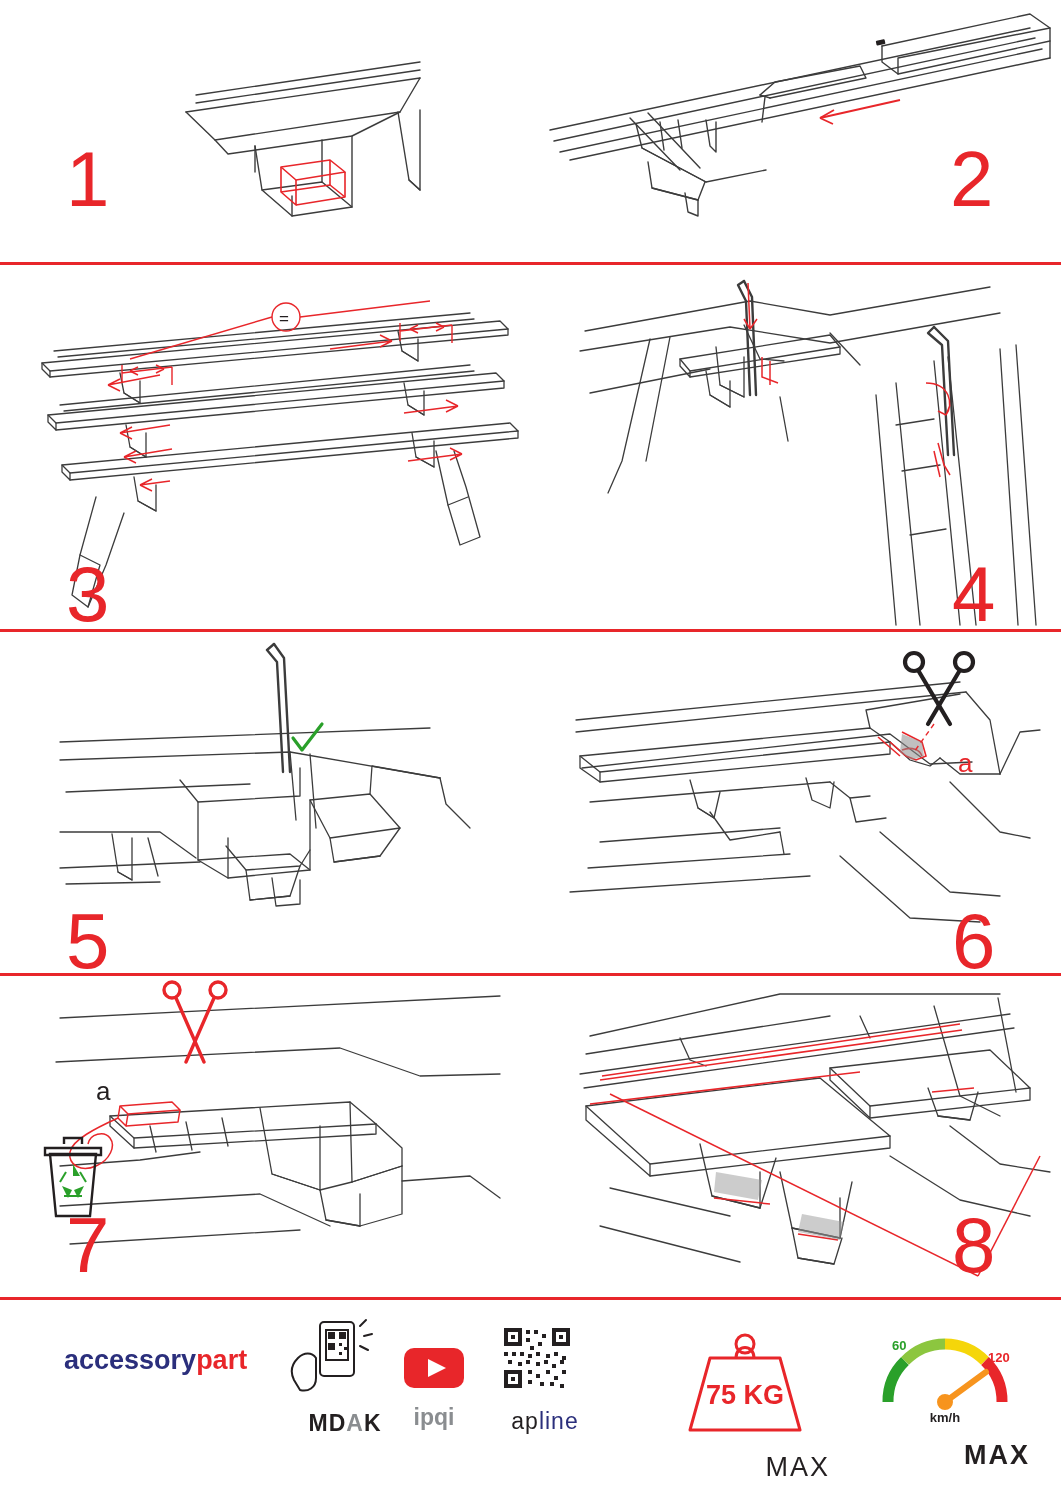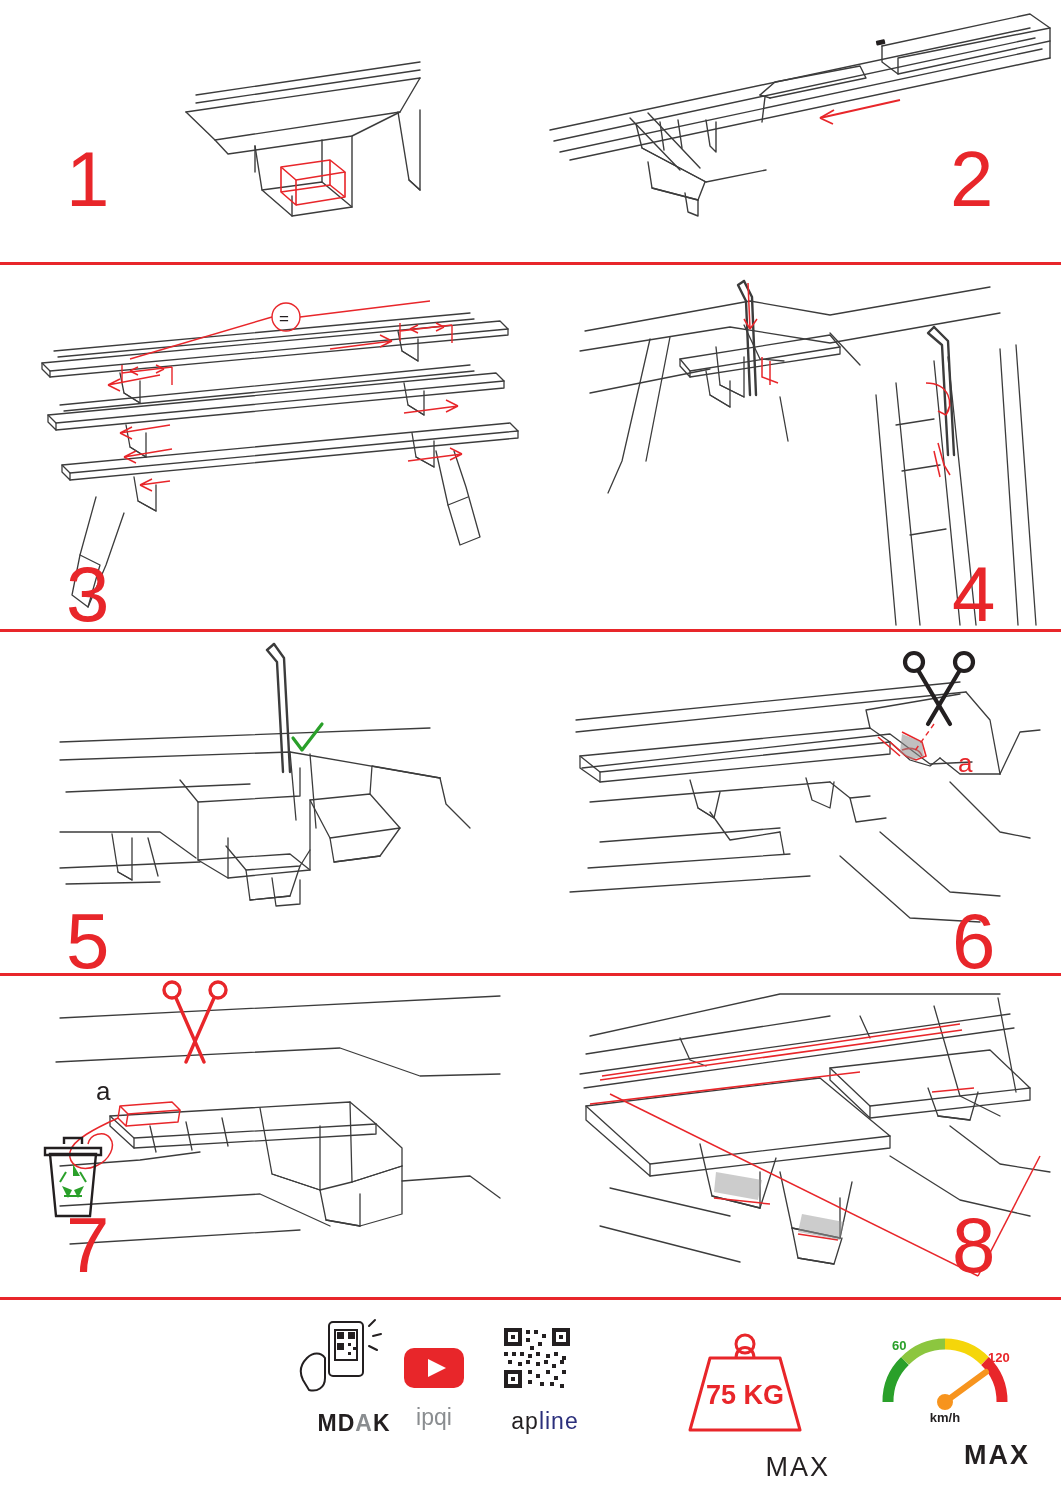--- a/index.html
+++ b/index.html
@@ -94,21 +94,21 @@
   }
   .logo-cap {
     font-size: 23px;
     font-weight: bold;
     letter-spacing: 1px;
     margin-top: 10px;
     white-space: nowrap;
   }
   .cap-mdak { color: #231f20; }
   .cap-mdak .mid { color: #8a8d90; }
-  .cap-ipqi { color: #8a8d90; font-weight: normal; letter-spacing: 0; }
+  .cap-ipqi { color: #8a8d90; font-weight: bold; letter-spacing: 0; }
   .cap-apline .p1 { color: #231f20; font-weight: normal; }
   .cap-apline .p2 { color: #2b2f7c; font-weight: normal; }
 
   .maxblock {
     position: absolute;
     text-align: center;
   }
   .max-label {
     font-size: 27px;
     letter-spacing: 2px;
@@ -509,23 +509,26 @@
       </g>
     </svg>
     <div class="step-num" style="left:422px;top:230px;">8</div>
   </div>
 
   <div class="hrule r4"></div>
 
   <div class="footer">
 
     <div class="brand-block">
+      <div class="brand-accessory">
+        <span class="a1">accessory</span><span class="a2">part</span>
+      </div>
     </div>
 
-    <div class="logo-item" style="left:299px;top:18px;width:110px;">
+    <div class="logo-item" style="left:290px;top:18px;width:110px;">
       <svg width="110" height="78" viewBox="0 0 110 78">
         <g fill="none" stroke="#231f20" stroke-width="2">
           <rect x="30" y="4" width="34" height="54" rx="4"></rect>
           <rect x="36" y="12" width="22" height="30"></rect>
         </g>
         <g fill="#231f20">
           <rect x="38" y="14" width="7" height="7"></rect>
           <rect x="49" y="14" width="7" height="7"></rect>
           <rect x="38" y="25" width="7" height="7"></rect>
           <rect x="49" y="25" width="3" height="3"></rect>

